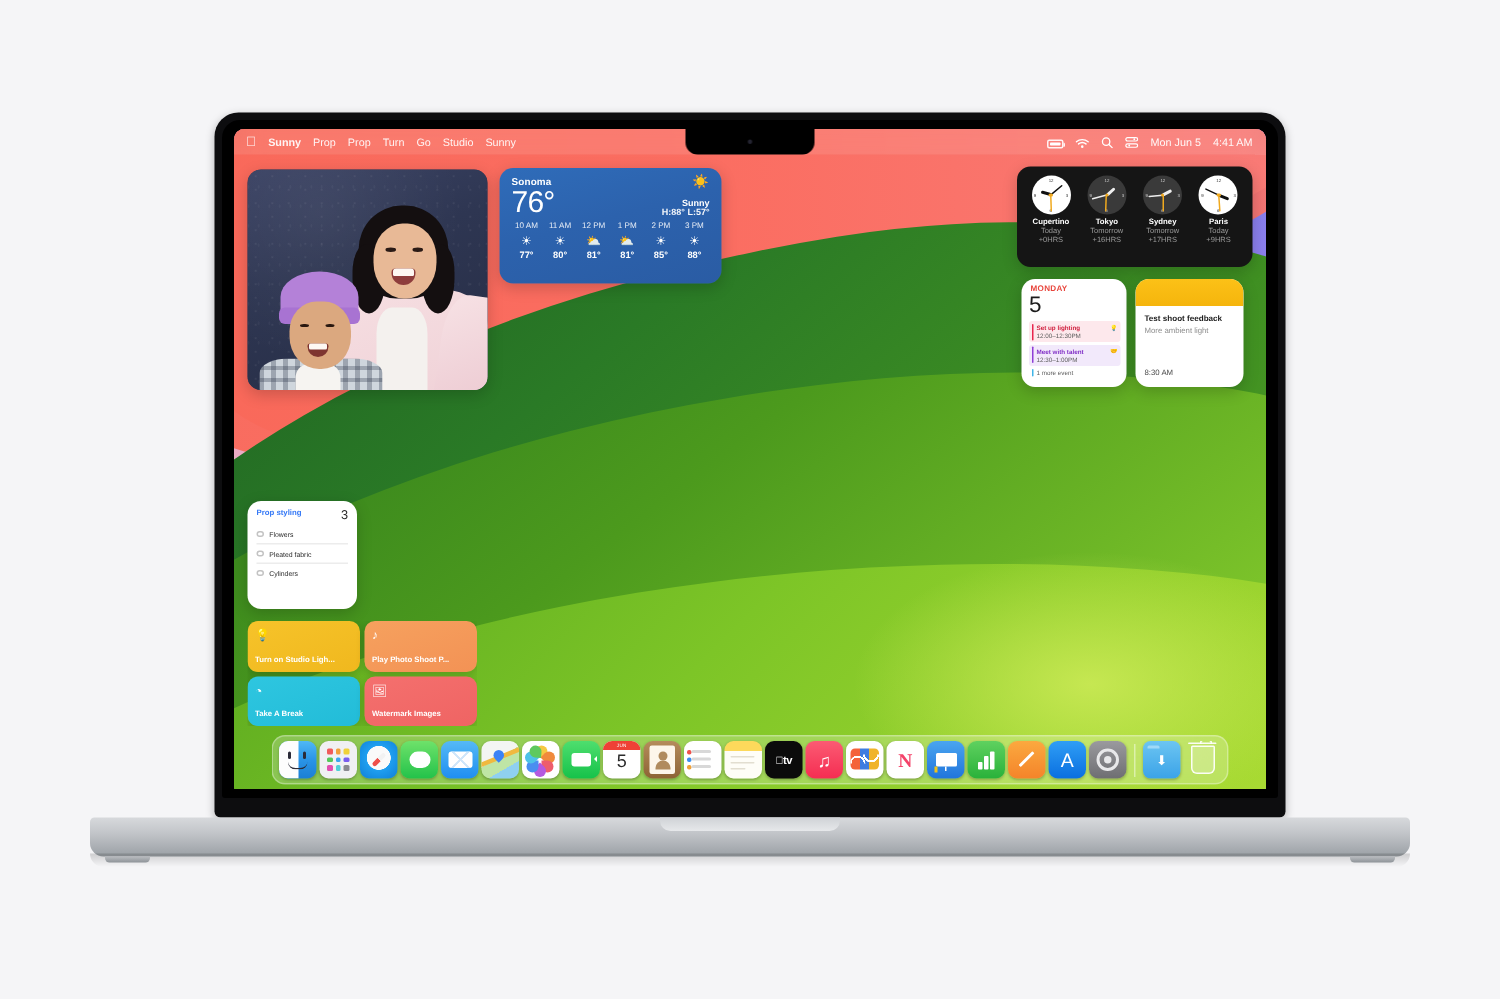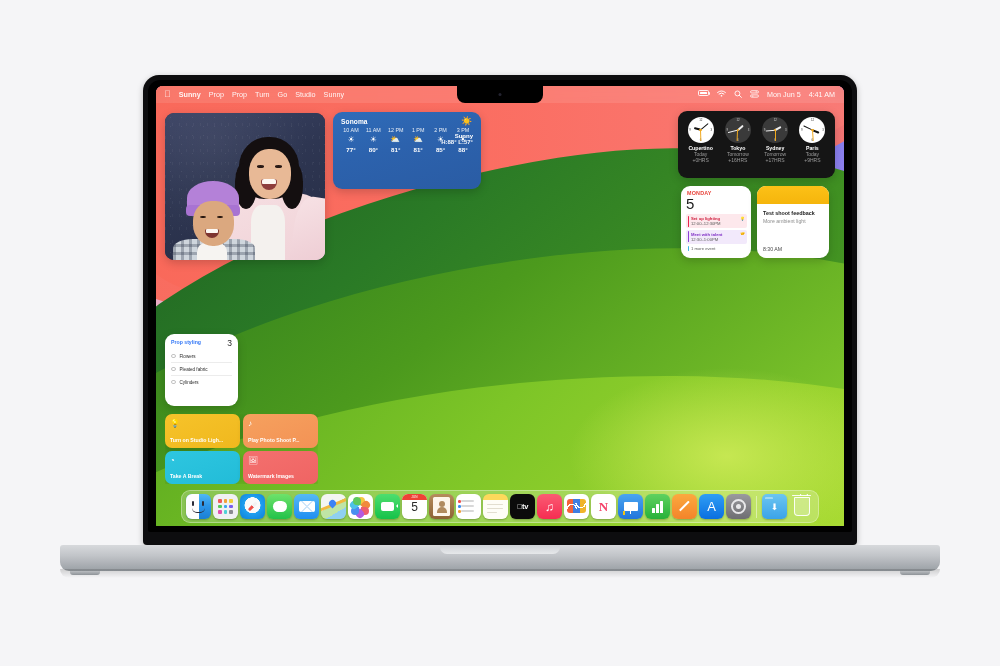--- a/index.html
+++ b/index.html
@@ -106,21 +106,21 @@
     backdrop-filter: blur(8px);
     display: flex; align-items: center;
     z-index: 30;
     font-size: 7.2px; color: #fff;
   }
   .mb-left { display: flex; align-items: center; gap: 8px; padding-left: 8px; }
   .mb-left .apple { font-size: 9px; line-height: 1; opacity: .95; }
   .mb-left .item { opacity: .92; white-space: nowrap; }
   .mb-left .item.bold { font-weight: 700; }
   .mb-right {
-    margin-left: auto; display: flex; align-items: flex-start; gap: 8px;
+    margin-left: auto; display: flex; align-items: flex-end; gap: 8px;
     padding-right: 9px;
   }
   .mb-right .glyph { display: inline-flex; align-items: center; }
   .mb-right .txt { opacity: .95; white-space: nowrap; }
 
   .ico-batt { width: 11px; height: 6px; border: 1px solid rgba(255,255,255,.9); border-radius: 1.5px; position: relative; }
   .ico-batt::after { content:""; position:absolute; right:-2.2px; top:1.4px; width:1.2px; height:2.6px; background: rgba(255,255,255,.9); border-radius: 0 1px 1px 0; }
   .ico-batt::before { content:""; position:absolute; left:1px; top:1px; bottom:1px; width:7px; background:#fff; border-radius:.5px; }
 
   
@@ -457,20 +457,21 @@
       <div class="kid-face"></div>
       <div class="kid-eye-l"></div>
       <div class="kid-eye-r"></div>
       <div class="kid-mouth"></div>
       <div class="kid-teeth"></div>
     </div>
 
     <div class="w w-weather">
       <div class="wx-top">
         <div class="wx-city">Sonoma</div>
+        <div class="wx-temp">76°</div>
         <div class="wx-right">
           <div class="wx-sunbig">☀️</div>
           <div class="wx-cond">Sunny</div>
           <div class="wx-hl">H:88° L:57°</div>
         </div>
       </div>
       <div class="wx-hours">
         <div class="wx-h">
           <div class="t">10 AM</div>
           <div class="i">☀</div>

